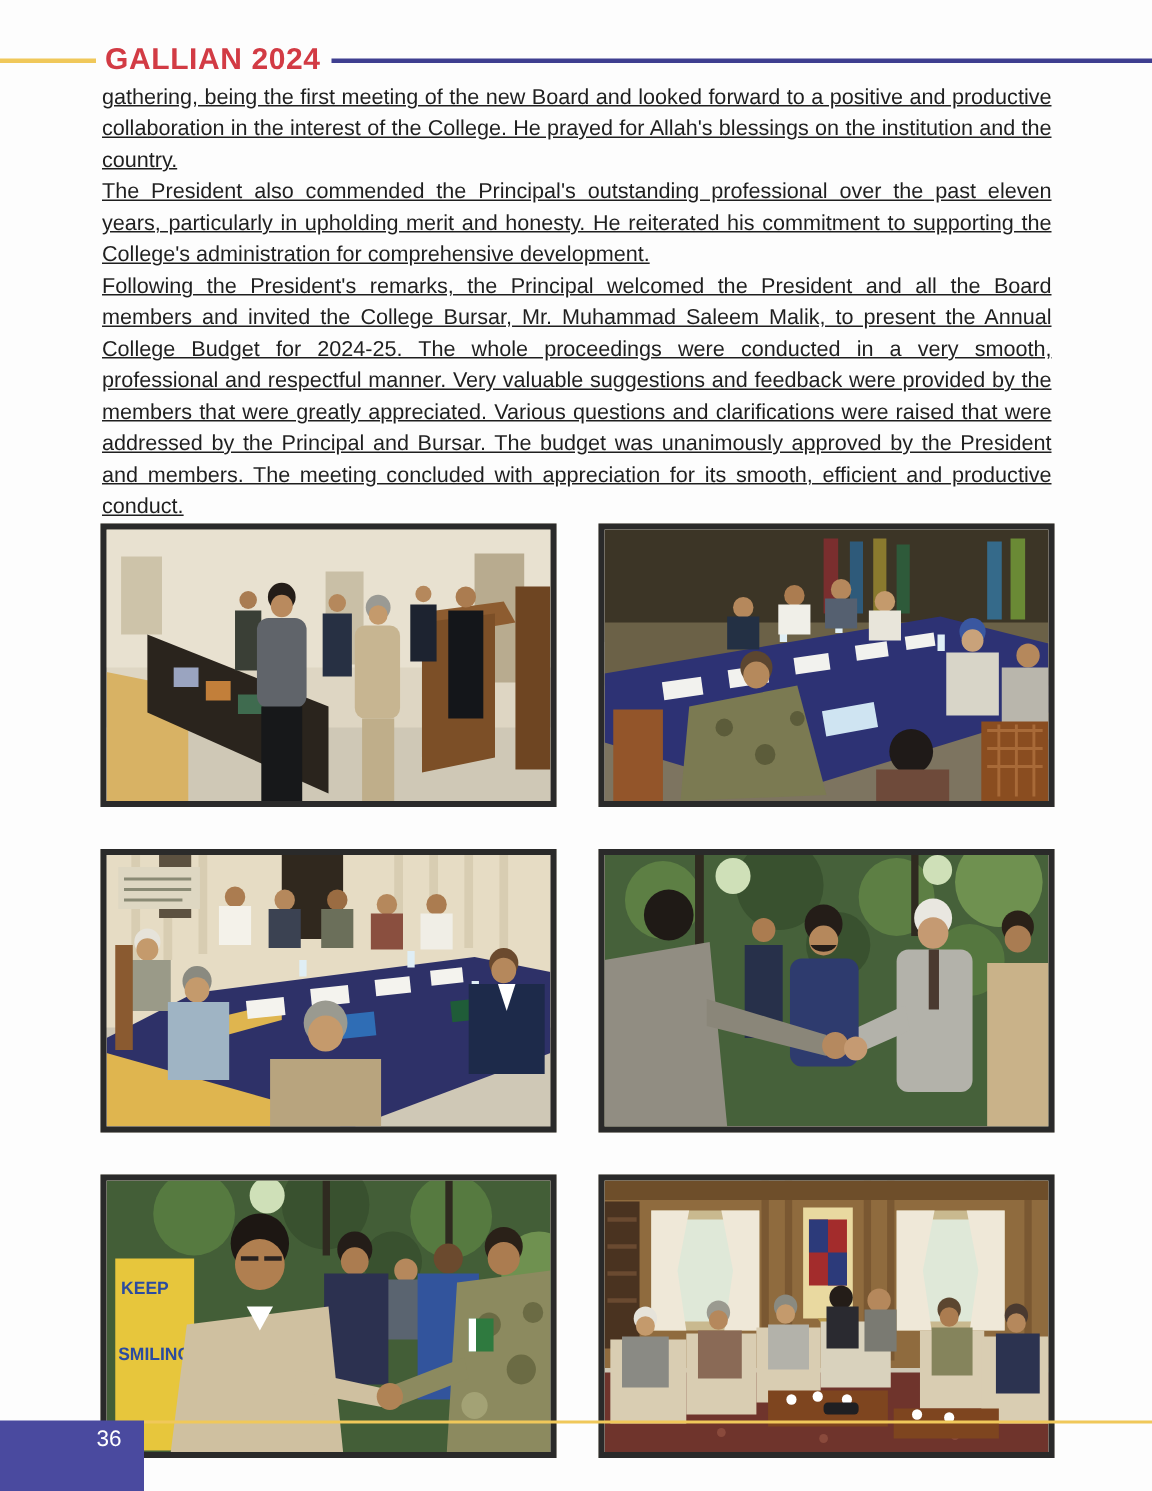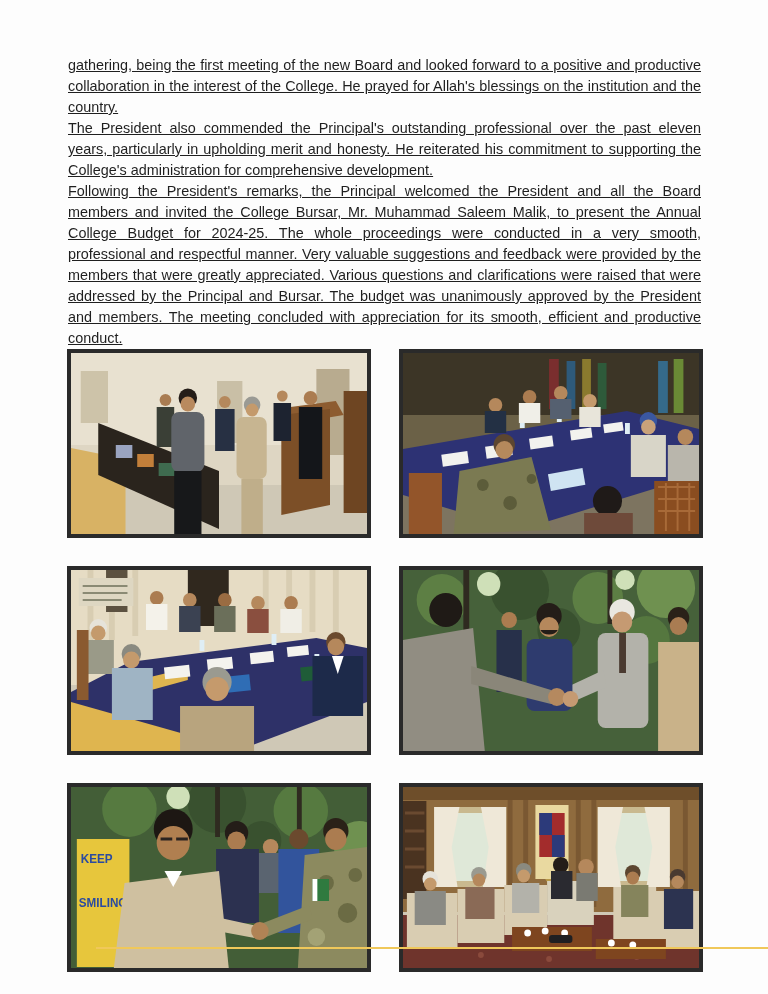--- a/index.html
+++ b/index.html
@@ -26,20 +26,25 @@
   .pagenum-box{position:absolute;left:0;bottom:0;width:96px;height:47px;background:#4a4a9f;
     color:#ffffff;font-size:15px;text-align:right;box-sizing:border-box;padding:4px 15px 0 0;}
   .footer-rule{position:absolute;left:96px;right:0;top:947px;height:2px;background:#f0c85a;}
   .sign-text{font:bold 12px "Liberation Sans",sans-serif;fill:#2b4ba0;}
 </style>
 </head>
 <body>
 
 <div class="page">
 
+  <div class="header">
+    <div class="rule rule-left"></div>
+    <div class="mag-title">GALLIAN 2024</div>
+    <div class="rule rule-right"></div>
+  </div>
 
   <div class="article">
     <p>gathering, being the first meeting of the new Board and looked forward to a positive and productive collaboration in the interest of the College. He prayed for Allah's blessings on the institution and the country.</p>
     <p>The President also commended the Principal's outstanding professional over the past eleven years, particularly in upholding merit and honesty. He reiterated his commitment to supporting the College's administration for comprehensive development.</p>
     <p>Following the President's remarks, the Principal welcomed the President and all the Board members and invited the College Bursar, Mr. Muhammad Saleem Malik, to present the Annual College Budget for 2024-25. The whole proceedings were conducted in a very smooth, professional and respectful manner. Very valuable suggestions and feedback were provided by the members that were greatly appreciated. Various questions and clarifications were raised that were addressed by the Principal and Bursar. The budget was unanimously approved by the President and members. The meeting concluded with appreciation for its smooth, efficient and productive conduct.</p>
   </div>
 
   <div class="grid">
 
     <figure class="photo" style="margin:0" role="img" aria-label="Officials walking through a library exhibition hall past dark display racks and wooden stands">
@@ -318,14 +323,17 @@
         <circle cx="166" cy="146" r="3.5" fill="#ffffff"></circle>
           <circle cx="214" cy="156" r="3.5" fill="#ffffff"></circle>
         <circle cx="236" cy="158" r="3.5" fill="#ffffff"></circle>
         <rect x="150" y="148" width="24" height="8" rx="3" fill="#1f1f22"></rect>
       </svg>
     </figure>
 
   </div>
 
   <div class="footer-rule"></div>
+  <div class="pagenum-box">
+    <span>36</span>
+  </div>
 
 </div>
 
 </body></html>

